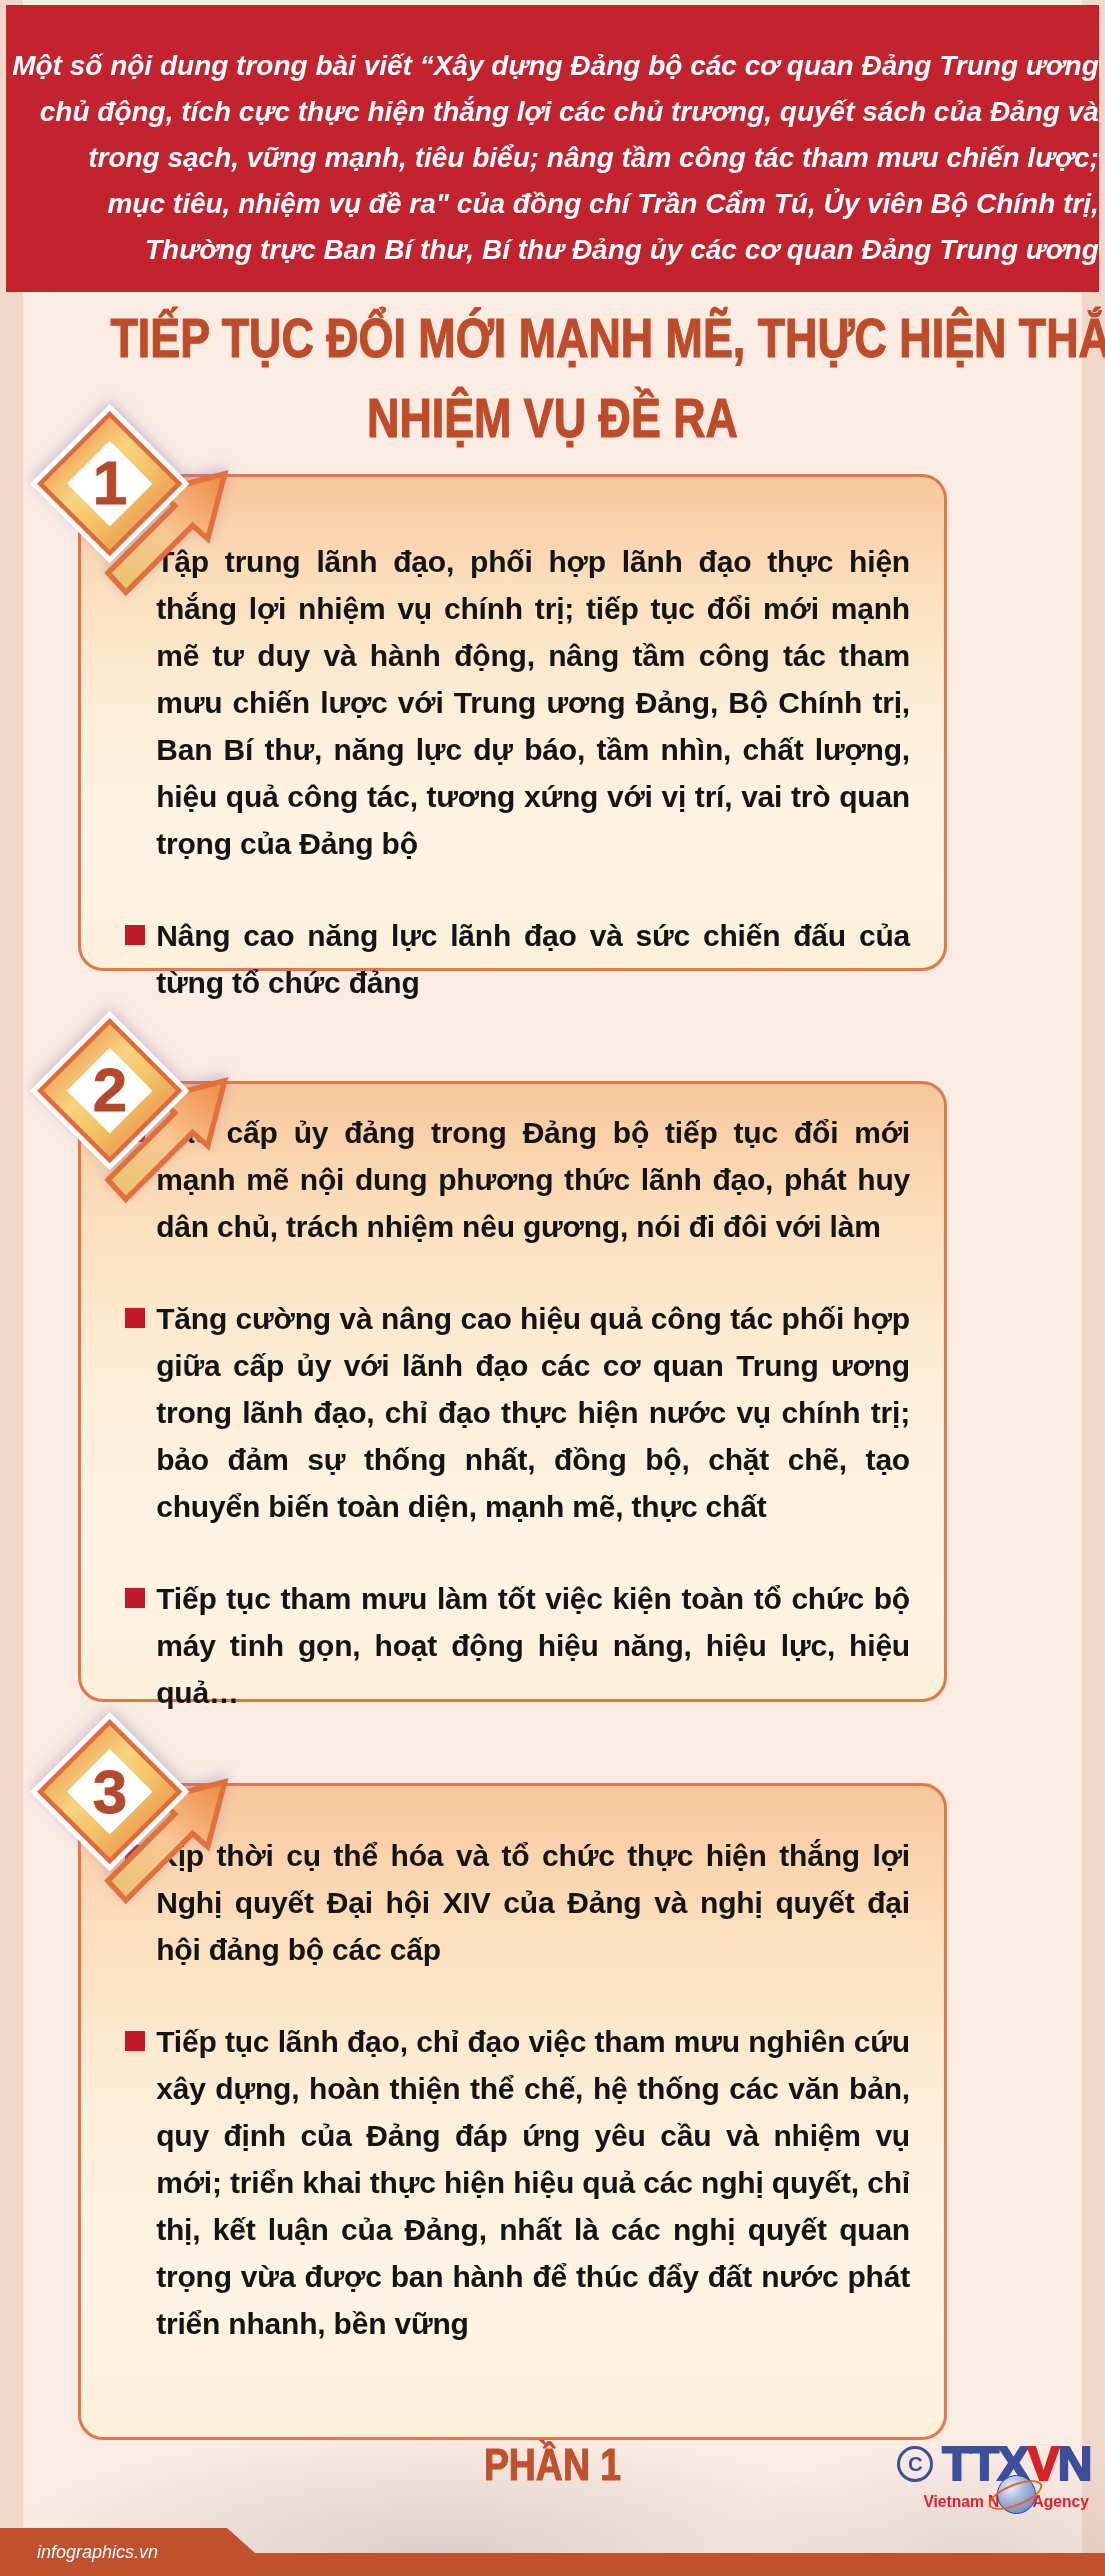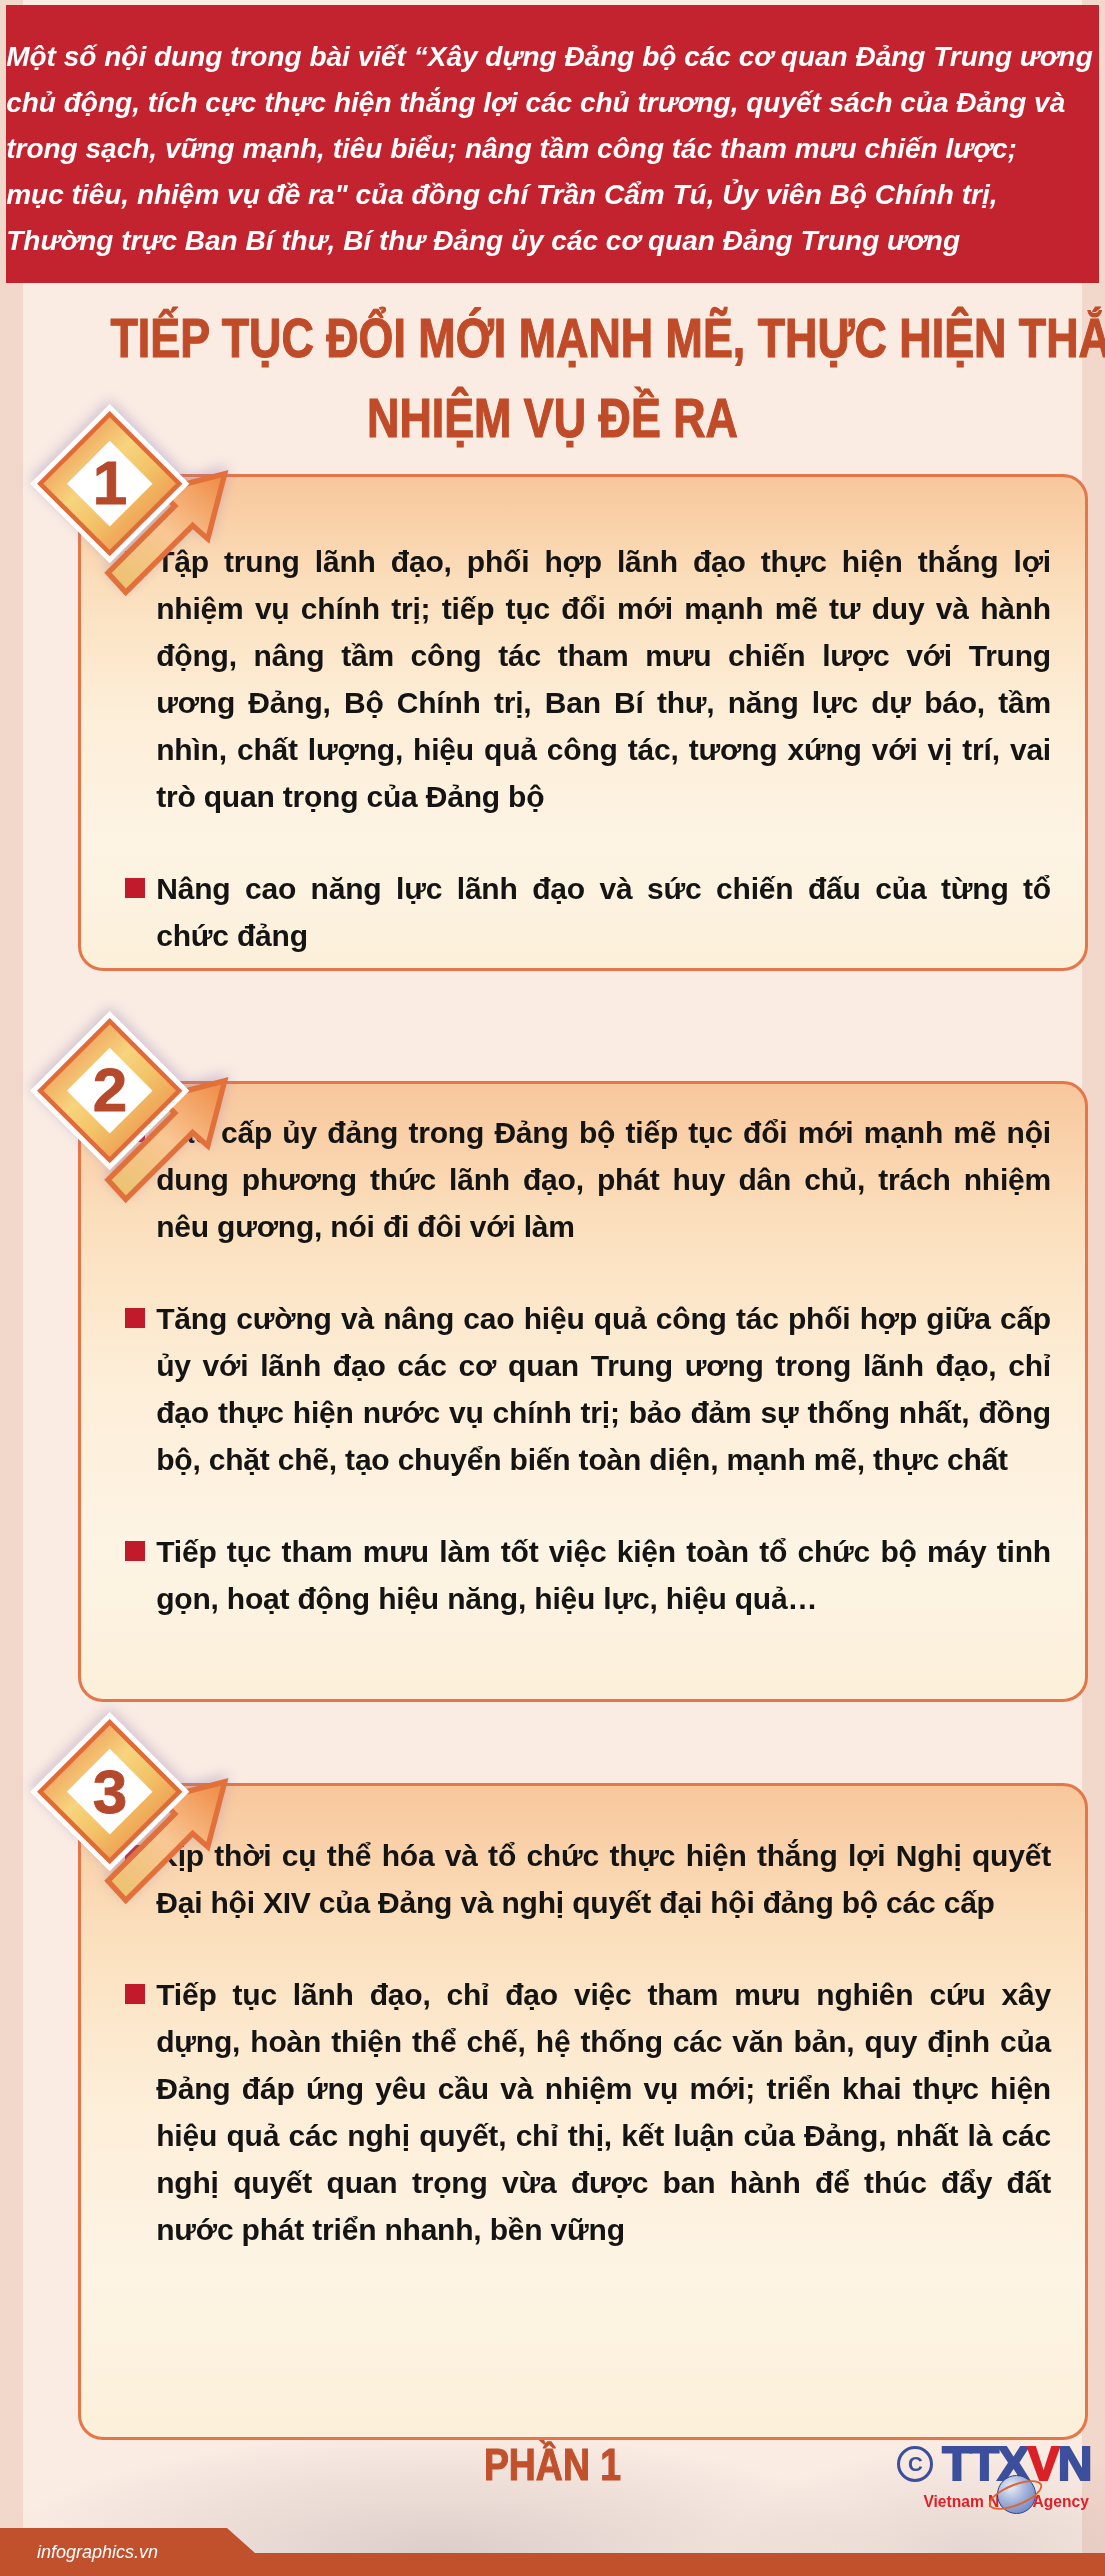--- a/index.html
+++ b/index.html
@@ -5,30 +5,30 @@
   html,body{margin:0;padding:0;}
   body{background:#e9dcd6;font-family:"Liberation Sans","DejaVu Sans",sans-serif;}
   .page{position:relative;width:1105px;height:2576px;margin:0 auto;overflow:hidden;
         background:linear-gradient(90deg,#f2d7cb 0px,#f2d7cb 23px,#faece3 23px,#faece3 1082px,#f2d7cb 1082px,#f2d7cb 1105px);}
   
   .bottom-shade{position:absolute;left:0;right:0;top:2371px;height:183px;
         background:radial-gradient(58% 95% at 40% 100%, rgba(112,96,110,0.22), rgba(112,96,110,0) 70%),
                    radial-gradient(30% 80% at 88% 100%, rgba(112,96,110,0.16), rgba(112,96,110,0) 75%);}
   
   .header{position:absolute;left:6.2px;right:6.2px;top:5.3px;height:269px;background:#c2232e;
-          display:flex;flex-direction:column;justify-content:center;align-items:flex-start;padding-top:9px;}
+          display:flex;flex-direction:column;justify-content:center;align-items:flex-end;padding-top:18px;}
   .header-line{color:#ffffff;font-style:italic;font-weight:bold;font-size:28px;line-height:46px;
                white-space:nowrap;text-align:center;}
   
   .title{position:absolute;left:0;right:0;top:298px;text-align:center;}
   .title-line{color:#c04b28;font-weight:800;font-size:56px;line-height:80px;letter-spacing:0px;
               transform:scaleX(0.80);transform-origin:50% 50%;white-space:nowrap;
               -webkit-text-stroke:1.2px #c04b28;}
   
-  .card{position:absolute;left:78px;width:1010px;border:3.6px solid #e4764a;border-radius:25px;
+  .card{position:absolute;left:78px;width:869px;border:3.6px solid #e4764a;border-radius:25px;
         background:linear-gradient(180deg,#f8c79c 0%,#fbdfbc 22%,#fdeed8 48%,#fdf4e4 75%,#fcf0da 100%);
         box-sizing:border-box;z-index:1;}
   .card-inner{padding:0 34px 18px 44px;}
   .bullet-item{display:flex;align-items:flex-start;}
   .bullet-item + .bullet-item{margin-top:45px;}
   .bullet-square{flex:0 0 auto;width:19.6px;height:19.6px;background:#c11a2b;margin:13.4px 11.6px 0 0;}
   .bullet-text{flex:1 1 auto;color:#141414;font-weight:bold;font-size:30px;line-height:47px;
                text-align:justify;letter-spacing:-0.2px;}
   
   .badge{position:absolute;left:25px;width:214px;height:214px;z-index:2;

